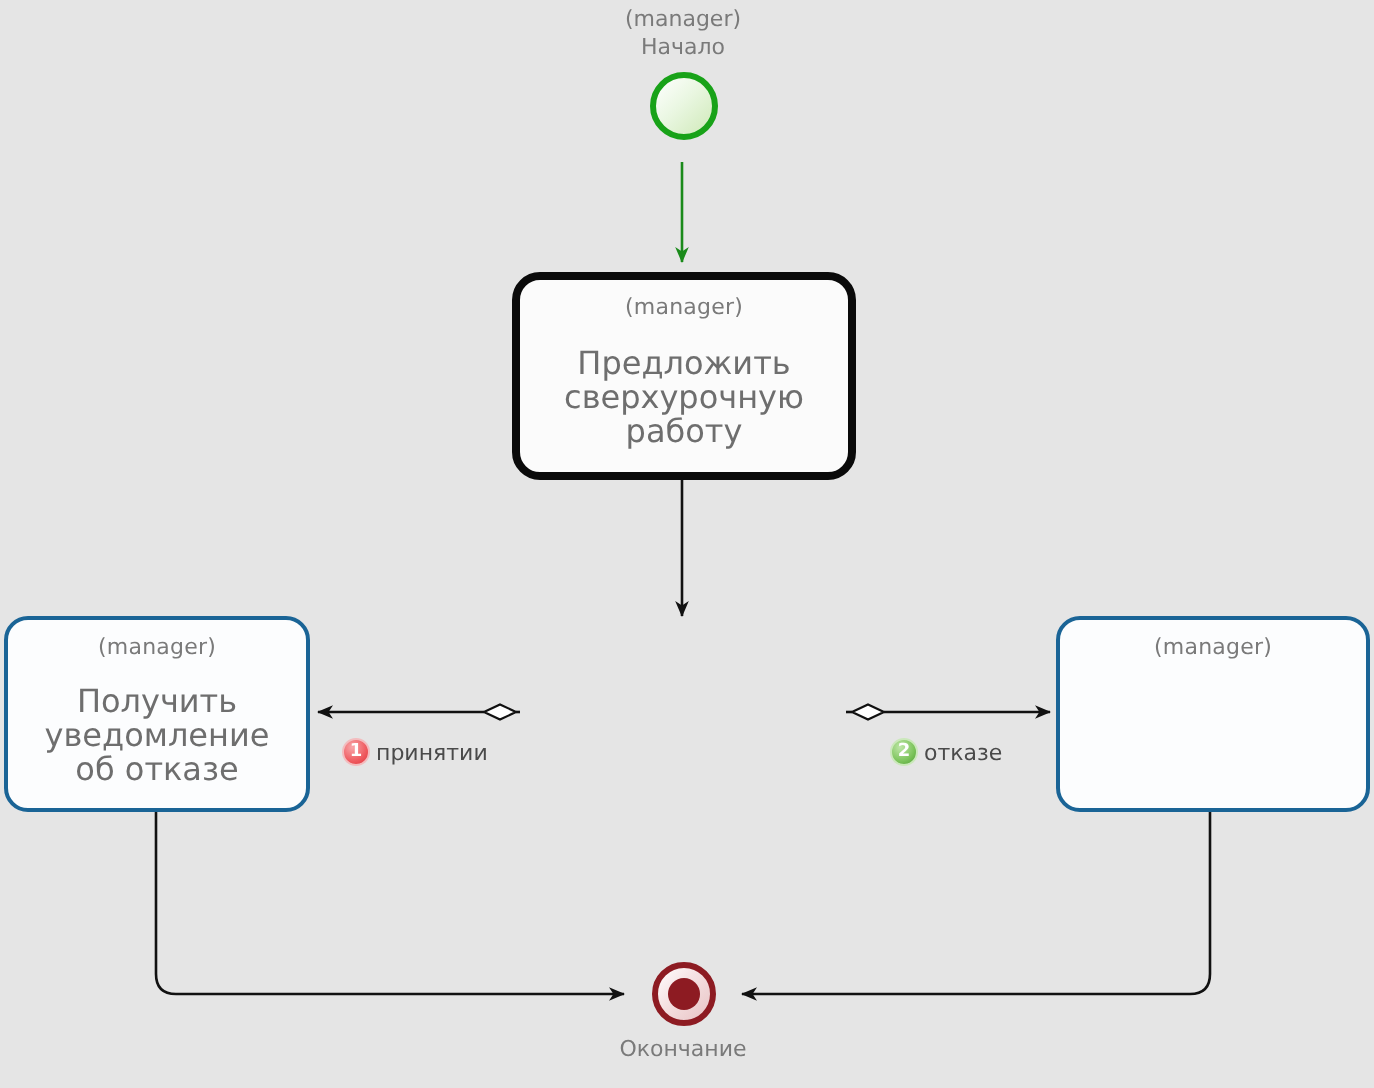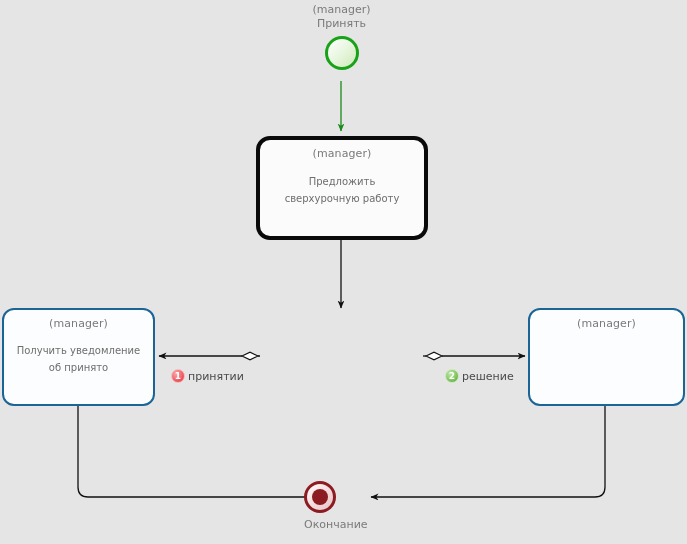--- a/index.html
+++ b/index.html
@@ -45,21 +45,21 @@
   }
   .role-label {
     font-size: 11px;
     color: #7a7a7a;
     margin-top: 7px;
     line-height: 13px;
     letter-spacing: .1px;
     white-space: nowrap;
   }
   .node-title {
-    font-size: 10px;
+    font-size: 16px;
     color: #6e6e6e;
     text-align: center;
     line-height: 17px;
     padding: 0 10px;
     margin-top: 12px;
     width: 100%;
     box-sizing: border-box;
   }
   .main-activity .node-title { margin-top: 13px; }
 
@@ -83,20 +83,21 @@
     border-radius: 50%;
     border: 3px solid #18a218;
     background: linear-gradient(135deg, #ffffff 0%, #eaf7e2 45%, #cfe9b8 100%);
     margin-top: 5px;
     box-sizing: border-box;
   }
   .end-wrap {
     position: absolute;
     display: flex;
     flex-direction: column;
+    align-items: center;
   }
   .end-circle {
     width: 32px;
     height: 32px;
     border-radius: 50%;
     border: 3px solid #8d1b22;
     background: linear-gradient(135deg, #ffffff 0%, #f6e3e4 40%, #e8c3c5 100%);
     box-sizing: border-box;
     display: flex;
     align-items: center;
@@ -187,47 +188,47 @@
       <path d="M78,406 L78,487 Q78,497 88,497 L312,497" fill="none" stroke="#111111" stroke-width="1.3" marker-end="url(#arrow-black)"></path>
     </g>
 
     <g>
       <path d="M605,406 L605,487 Q605,497 595,497 L371,497" fill="none" stroke="#111111" stroke-width="1.3" marker-end="url(#arrow-black)"></path>
     </g>
   </svg>
 
   <div class="start-wrap" style="left:304px; top:3px; width:75px;">
     <div class="start-caption">(manager)</div>
-    <div class="start-caption">Принять</div>
+    <div class="start-caption">Начало</div>
     <div class="start-circle"></div>
   </div>
 
   <div class="node main-activity" style="left:256px; top:136px; width:172px; height:104px;">
     <div class="role-label">(manager)</div>
     <div class="node-title">Предложить сверхурочную работу</div>
   </div>
 
 
   <div class="node activity" style="left:2px; top:308px; width:153px; height:98px;">
     <div class="role-label">(manager)</div>
-    <div class="node-title">Получить уведомление об принято</div>
+    <div class="node-title">Получить уведомление об отказе</div>
   </div>
 
   <div class="node activity" style="left:528px; top:308px; width:157px; height:98px;">
     <div class="role-label">(manager)</div>
   </div>
 
   <div class="edge-label" style="left:171px; top:369px;">
     <span class="badge red">1</span>
     <span>принятии</span>
   </div>
 
   <div class="edge-label" style="left:445px; top:369px;">
     <span class="badge green">2</span>
-    <span>решение</span>
+    <span>отказе</span>
   </div>
 
   <div class="end-wrap" style="left:304px; top:481px; width:75px;">
     <div class="end-circle">
       <div class="end-dot"></div>
     </div>
     <div class="end-caption">Окончание</div>
   </div>
 
 </div>

